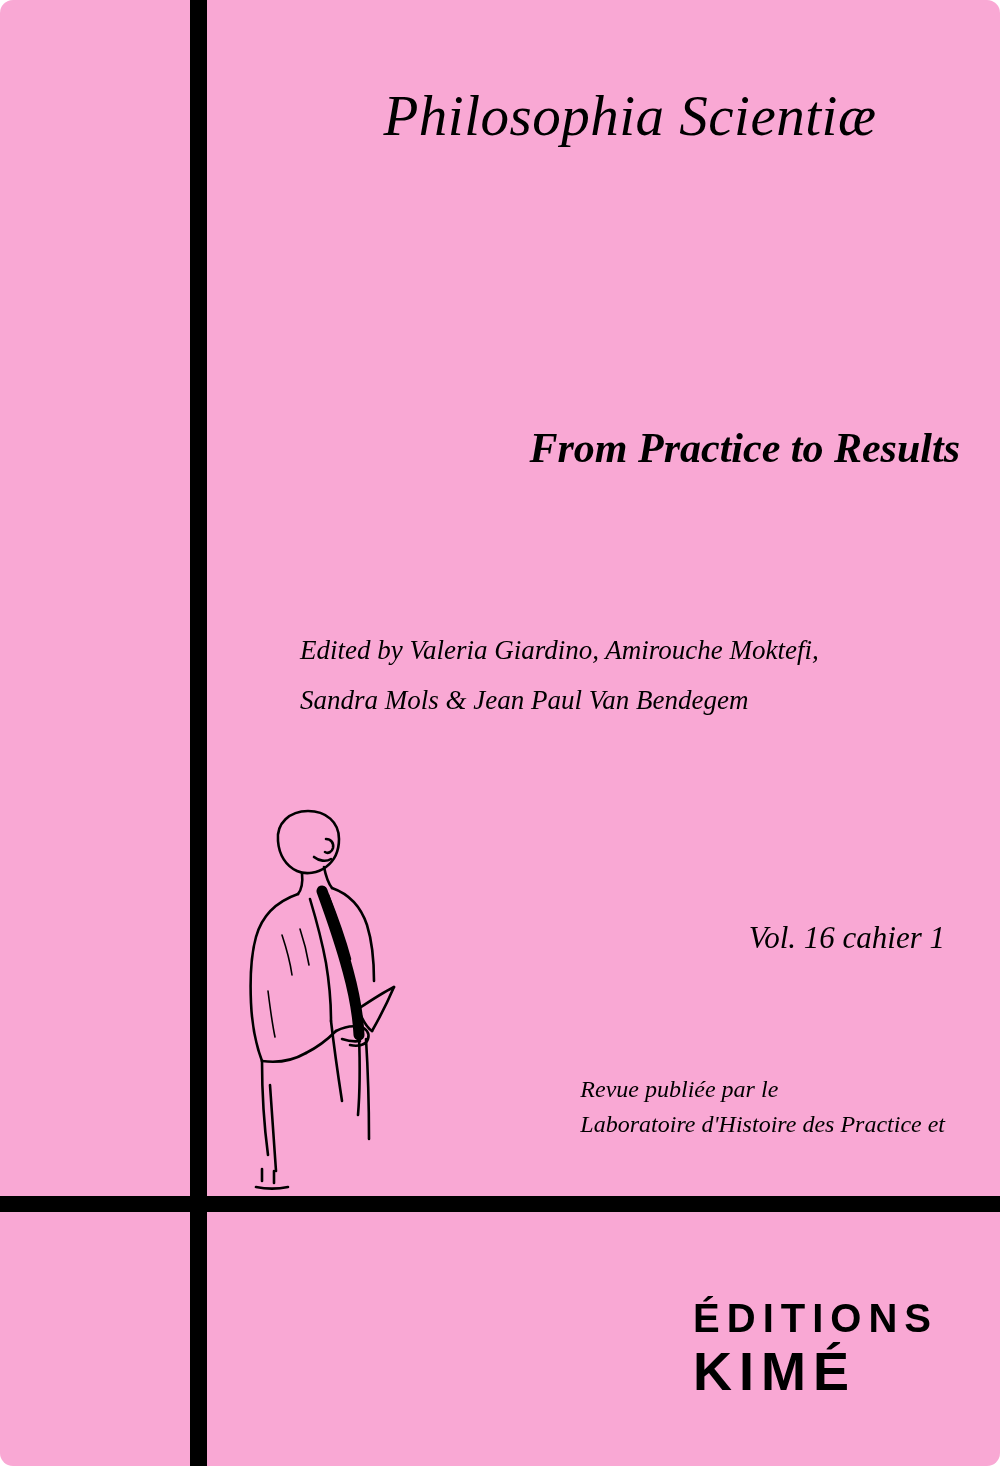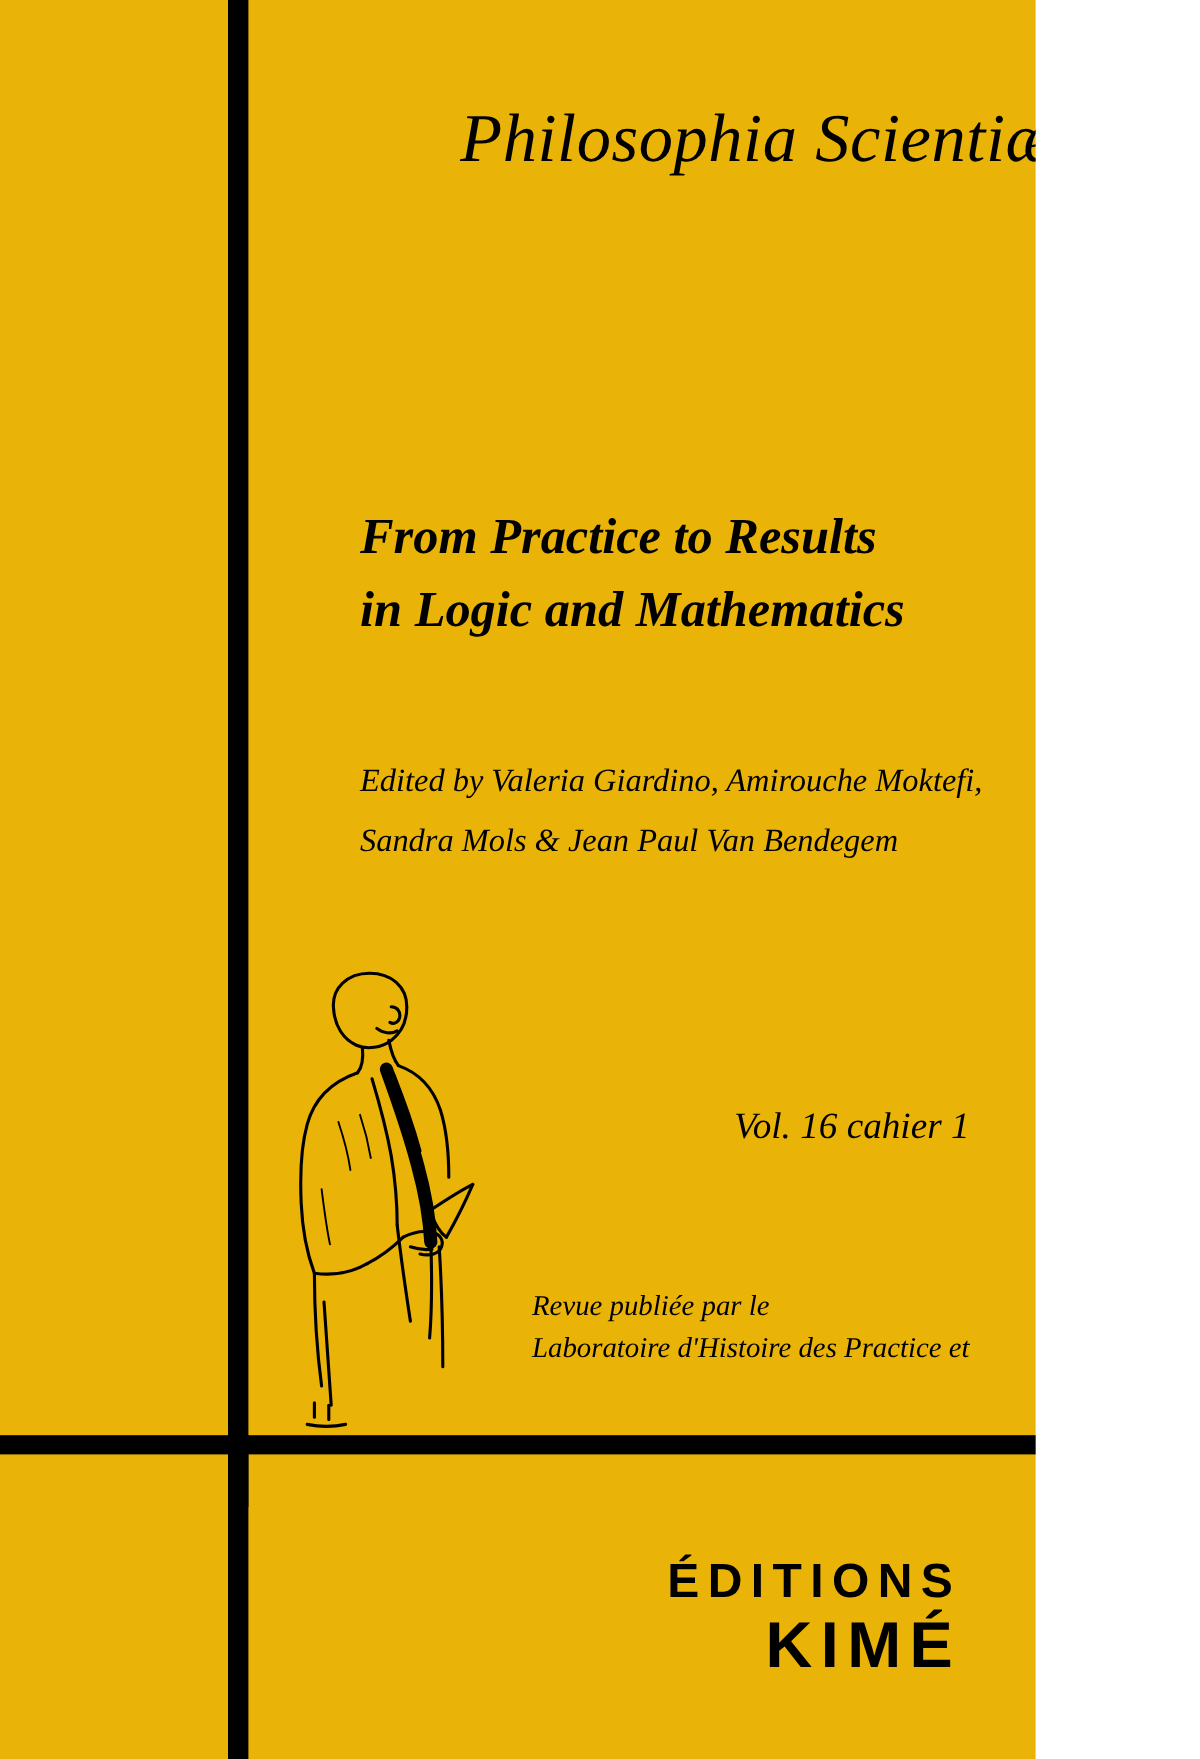--- a/index.html
+++ b/index.html
@@ -5,24 +5,25 @@
   html, body {
     margin: 0;
     padding: 0;
     background: #ffffff;
   }
   body {
     font-family: "Liberation Serif", serif;
   }
   #cover {
     position: relative;
-    width: 863px;
+    width: 1000px;
     height: 1466px;
-    background: #eab308;
+    background: #f9a8d4;
     overflow: hidden;
+    border-radius: 13px;
   }
 
   
   .rule-v {
     position: absolute;
     background: #000000;
   }
   .rule-h {
     position: absolute;
     background: #000000;
@@ -60,21 +61,21 @@
     line-height: 1.05;
     white-space: nowrap;
   }
 
   
   #main-title {
     position: absolute;
     left: 300px;
     top: 418px;
     width: 660px;
-    text-align: left;
+    text-align: right;
     font-style: italic;
     font-weight: bold;
     font-size: 42px;
     line-height: 1.45;
     color: #000;
   }
   #main-title .line {
     display: block;
   }
 
@@ -122,21 +123,21 @@
   }
   #publisher-note .line {
     display: block;
   }
 
   
   #imprint {
     position: absolute;
     right: 62px;
     top: 1296px;
-    text-align: right;
+    text-align: left;
     color: #000;
     font-family: "Liberation Sans", sans-serif;
   }
   #imprint-line1 {
     display: block;
     font-size: 40px;
     font-weight: bold;
     letter-spacing: 7px;
     line-height: 1.1;
   }
@@ -164,21 +165,20 @@
 <div id="cover">
 
   <div class="rule-v" id="vline-left"></div>
   <div class="rule-h" id="hline-bottom"></div>
   <div class="rule-v" id="vline-right-bottom"></div>
 
   <div id="journal-title">Philosophia Scientiæ</div>
 
   <div id="main-title">
     <span class="line">From Practice to Results</span>
-    <span class="line">in Logic and Mathematics</span>
   </div>
 
   <div id="editors">
     <span class="line">Edited by Valeria Giardino, Amirouche Moktefi,</span>
     <span class="line">Sandra Mols &amp; Jean Paul Van Bendegem</span>
   </div>
 
   <div id="volume-info">
     <span class="line">Vol. 16 cahier 1</span>
   </div>

